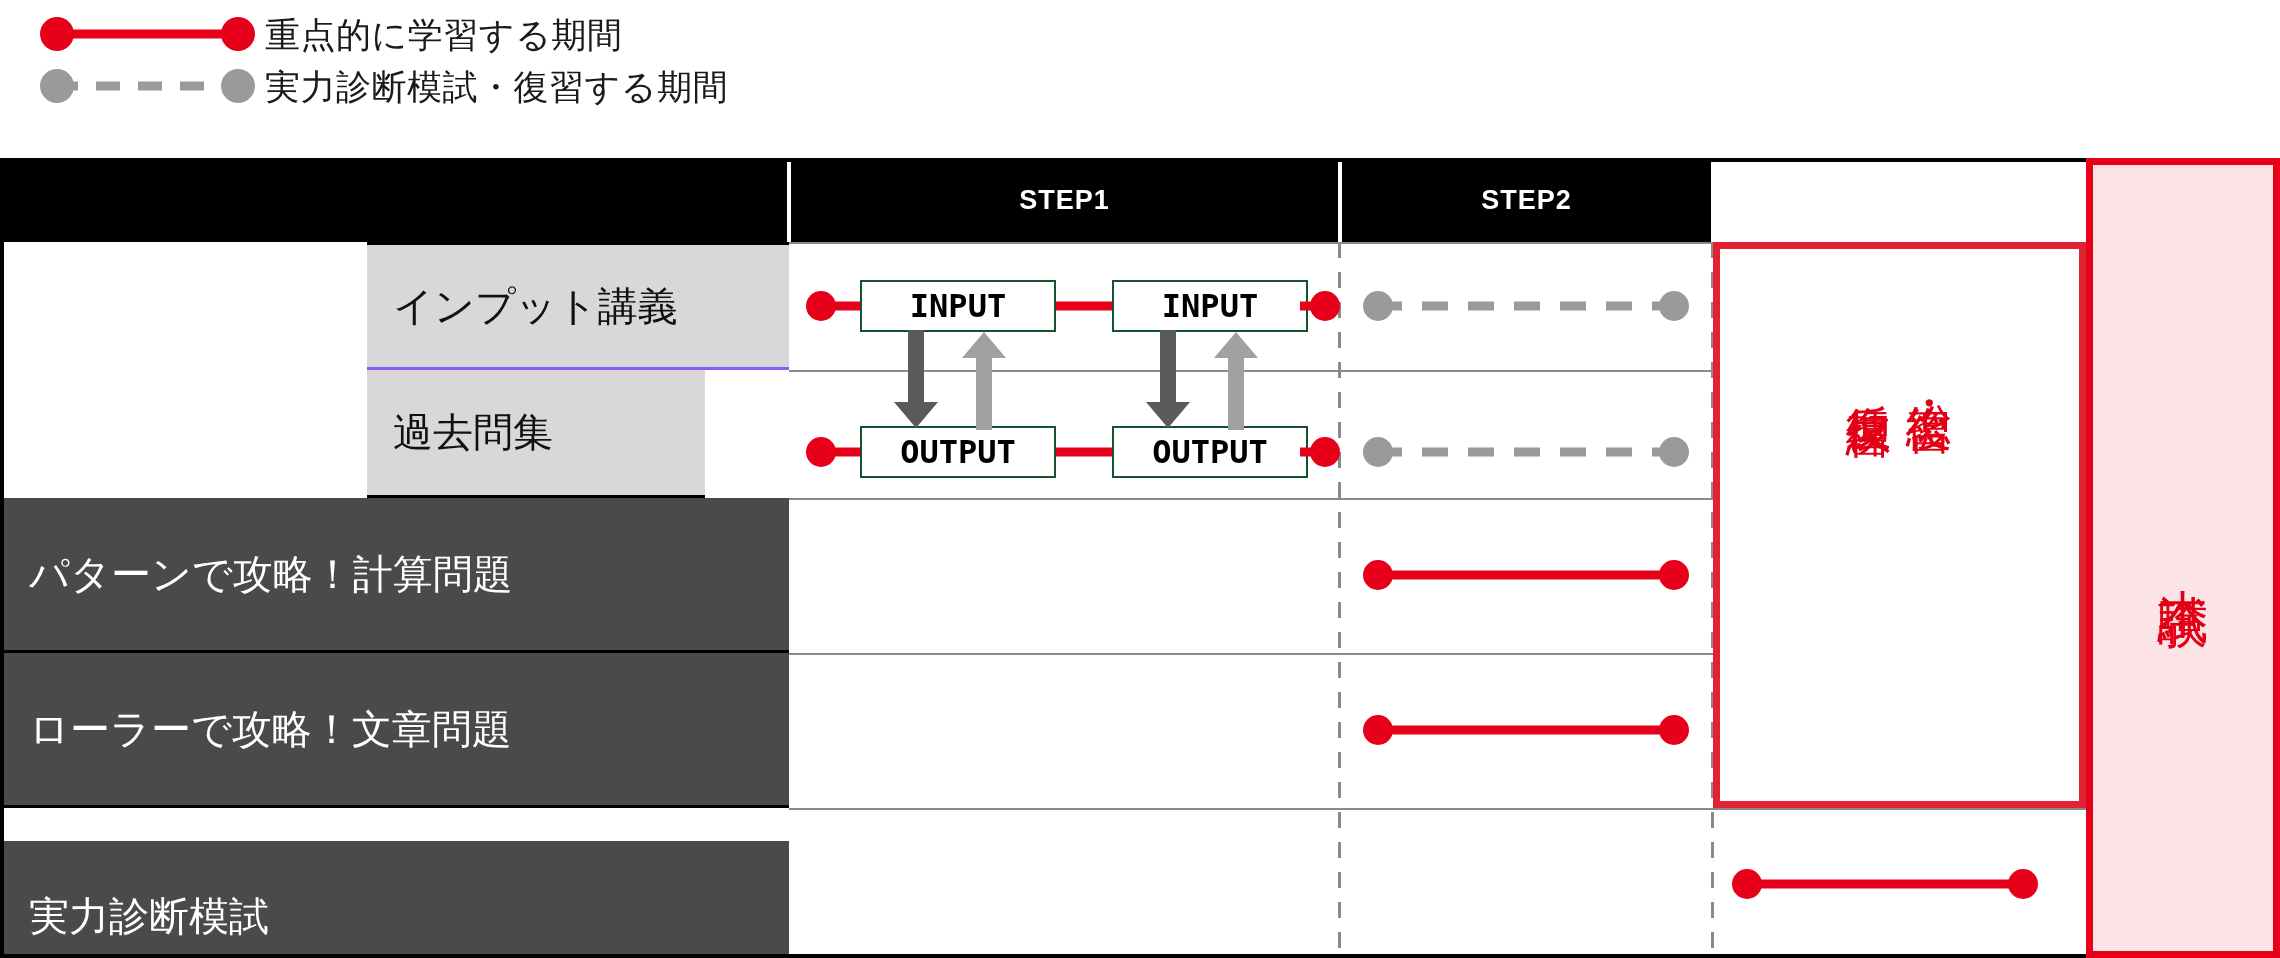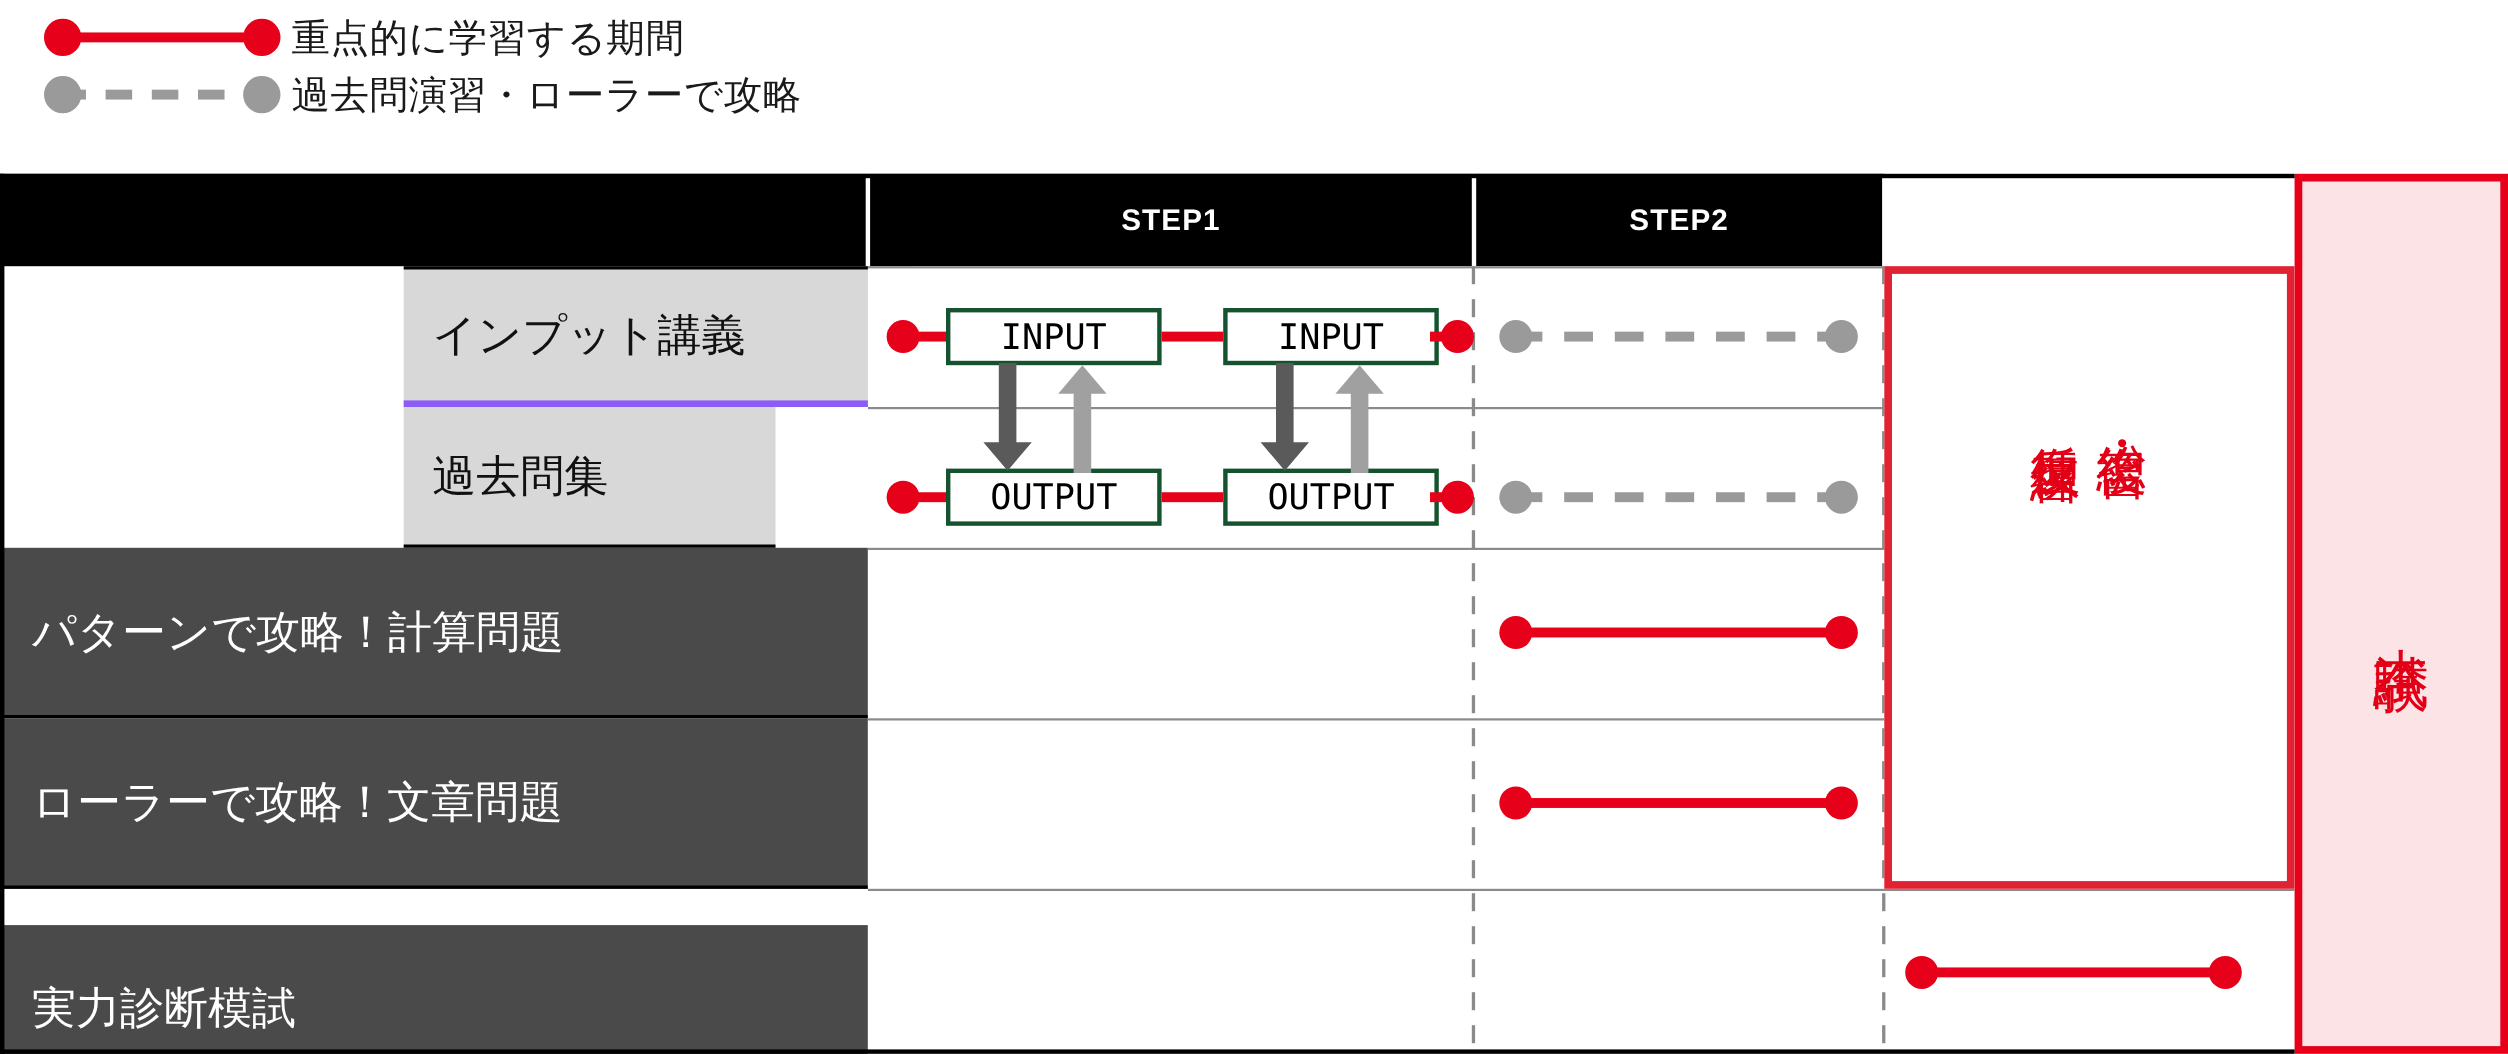--- a/index.html
+++ b/index.html
@@ -165,27 +165,27 @@
   }
   .bar .cap.l { left: 0; }
   .bar .cap.r { right: 0; }
   .cap.red  { background: #e60019; }
   .cap.gray { background: #9a9a9a; }
 
   
   .iobox {
     position: absolute;
     background: #ffffff;
-    border: 4px solid #14532d;
+    border: 2px solid #14532d;
     display: flex;
     align-items: center;
     justify-content: center;
     font-family: "DejaVu Sans Mono", "Liberation Mono", monospace;
     font-size: 32px;
-    font-weight: normal;
+    font-weight: bold;
     color: #000000;
     letter-spacing: 0px;
   }
   .connector {
     position: absolute;
     height: 9px;
     background: #e60019;
     top: 50%;
     transform: translateY(-50%);
   }
@@ -254,38 +254,38 @@
     </div>
     <div class="legend-label">重点的に学習する期間</div>
   </div>
 
   <div class="legend-row">
     <div class="legend-sample">
       <div class="legend-dot gray left"></div>
       <div class="legend-line dashed"></div>
       <div class="legend-dot gray right"></div>
     </div>
-    <div class="legend-label">過去問演習・ローラーで攻略</div>
+    <div class="legend-label">実力診断模試・復習する期間</div>
   </div>
 
 </div>
 
 <div id="chart">
   <div class="grid">
 
     <div class="hdr blank" style="left:0; width:789px;"></div>
     <div class="hdr" style="left:789px; width:551px;">STEP1</div>
     <div class="hdr" style="left:1340px; width:373px;">STEP2</div>
 
     <div class="hdr-sep" style="left:787px;"></div>
     <div class="hdr-sep" style="left:1338px;"></div>
     <div class="hdr-sep" style="left:1711px;"></div>
 
 
-    <div class="cell sub-cell" style="left:367px; top:84px; width:462px; height:128px; border-top:3px solid #000; border-bottom:6px solid #8b5cf6;">インプット講義</div>
+    <div class="cell sub-cell" style="left:367px; top:84px; width:462px; height:128px; border-top:3px solid #000; border-bottom:3px solid #8b5cf6;">インプット講義</div>
 
     <div class="cell sub-cell" style="left:367px; top:212px; width:338px; height:128px; border-bottom:3px solid #000;">過去問集</div>
 
     <div class="cell cat-cell" style="left:0; top:340px; width:789px; height:155px; border-left:3px solid #000;">パターンで攻略！計算問題</div>
 
     <div class="cell cat-cell" style="left:0; top:495px; width:789px; height:155px; border-left:3px solid #000;">ローラーで攻略！文章問題</div>
 
     <div class="cell cat-cell" style="left:0; top:683px; width:789px; height:150px; border-left:3px solid #000; border-bottom:none;">実力診断模試</div>
 
     <div class="plot" style="left:789px; top:84px; width:1297px; height:716px;"></div>

